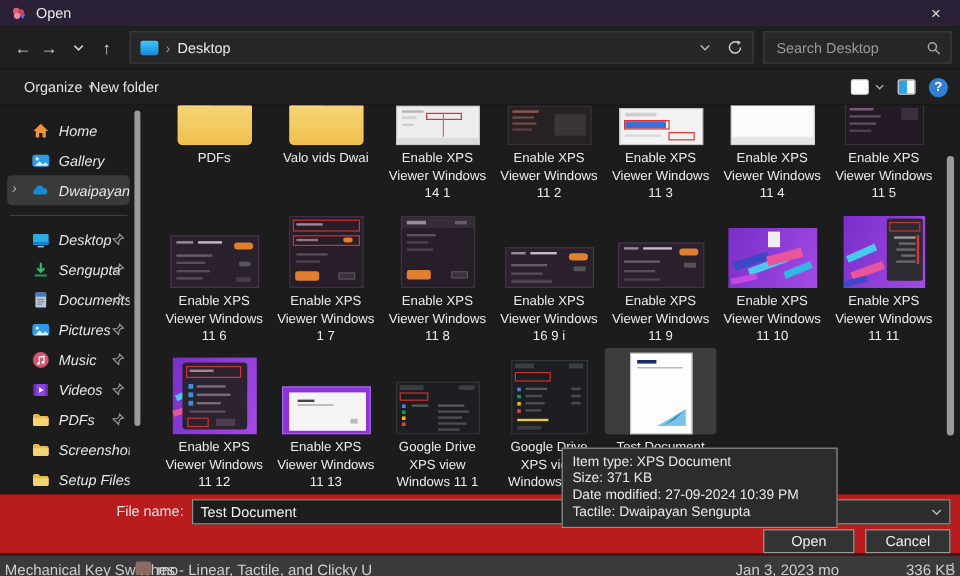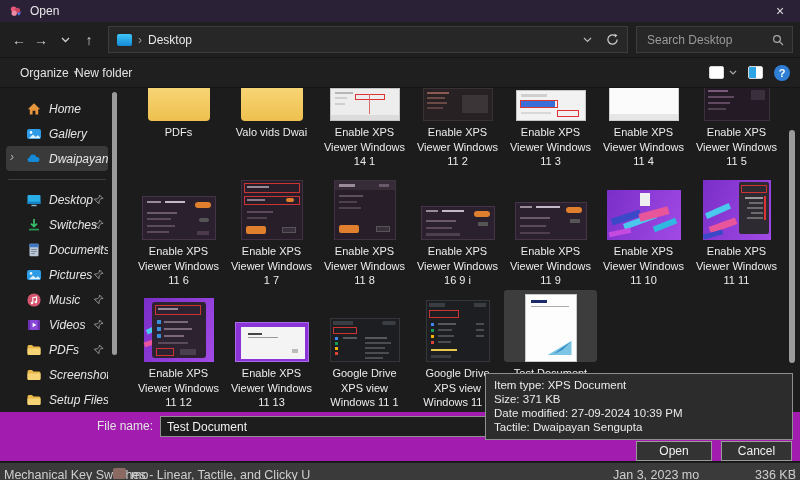--- a/index.html
+++ b/index.html
@@ -54,24 +54,24 @@
   .tile{width:93px;flex:0 0 auto;border-radius:4px;}
   .tb{display:flex;align-items:flex-end;justify-content:center;overflow:hidden;border-radius:3px;}
   .grow1{height:92px}.grow1 .tb{height:33px}
   .grow2{height:110px}.grow2 .tb{height:60px}
   .grow3{height:122px}.grow3 .tb{height:72px}
   .tile.sel .tb{background:#3d3d3d;}
   .lbl{margin-top:4px;text-align:center;font-size:11px;line-height:14.5px;color:#ececec;}
   .th{position:relative;box-sizing:border-box;flex:0 0 auto;}
   .th i{position:absolute;display:block;box-sizing:border-box;}
   
-  .tooltip{position:absolute;left:468px;top:373px;width:308px;background:#2c2c2c;border:1px solid #8f8f8f;
-    padding:4px 8px 5px;font-size:11.5px;line-height:14px;color:#eaeaea;z-index:60;box-sizing:border-box;margin-left:17px;}
+  .tooltip{position:absolute;left:468px;top:373px;width:230px;background:#2c2c2c;border:1px solid #8f8f8f;
+    padding:4px 8px 5px;font-size:11.5px;line-height:14px;color:#eaeaea;z-index:60;box-sizing:border-box;}
   
-  .footer{position:absolute;left:0;top:412px;width:800px;height:50px;background:#a21caf;border-bottom:1px solid #161616;box-sizing:border-box;}
+  .footer{position:absolute;left:0;top:412px;width:800px;height:50px;background:#b91c1c;border-bottom:1px solid #161616;box-sizing:border-box;}
   .fn-label{position:absolute;left:97px;top:7px;font-size:12px;color:#e3e3e3;}
   .fn-input{position:absolute;left:160px;top:4px;width:467px;height:21px;background:#1d1d1d;border:1px solid #8f8f8f;
     box-sizing:border-box;display:flex;align-items:center;}
   .fn-input input{flex:1;background:transparent;border:0;outline:0;color:#f2f2f2;font-size:12px;padding:0 6px;
     font-family:"Liberation Sans",sans-serif;min-width:0;}
   .fn-chev{flex:0 0 18px;display:flex;align-items:center;justify-content:center;color:#bbb;}
   .ft-select{position:absolute;left:636px;top:4px;width:156px;height:21px;background:#2d2d2d;border:1px solid #8f8f8f;
     box-sizing:border-box;display:flex;align-items:center;justify-content:space-between;padding:0 6px;font-size:12px;color:#e3e3e3;}
   .btn{position:absolute;top:29px;height:20px;background:#333;border:1px solid #9a9a9a;box-sizing:border-box;
     font-size:12px;color:#f0f0f0;display:flex;align-items:center;justify-content:center;}
@@ -207,21 +207,21 @@
             </svg>
           </span>
         </div>
         <div class="sitem">
           <span class="sico">
             <svg viewBox="0 0 16 16" width="16" height="16">
               <path d="M8 2 V9.3 M5 6.6 L8 9.6 L11 6.6" stroke="#35c06a" stroke-width="1.7" fill="none"></path>
               <path d="M3 12.6 H13" stroke="#2a9a55" stroke-width="1.7"></path>
             </svg>
           </span>
-          <span class="slbl">Switches</span>
+          <span class="slbl">Sengupta</span>
           <span class="pin">
             <svg viewBox="0 0 12 12" width="11" height="11">
               <path d="M7.2 1.2 L10.8 4.8 L8.6 5.2 L6.8 7 L6.4 10.6 L1.4 5.6 L5 5.2 L6.8 3.4 Z" fill="none" stroke="#b5b5b5" stroke-width="1"></path>
             </svg>
           </span>
         </div>
         <div class="sitem">
           <span class="sico">
             <svg viewBox="0 0 16 16" width="16" height="16">
               <rect x="3.5" y="1.8" width="9" height="12.4" rx="1" fill="#b9c7d6"></rect>

